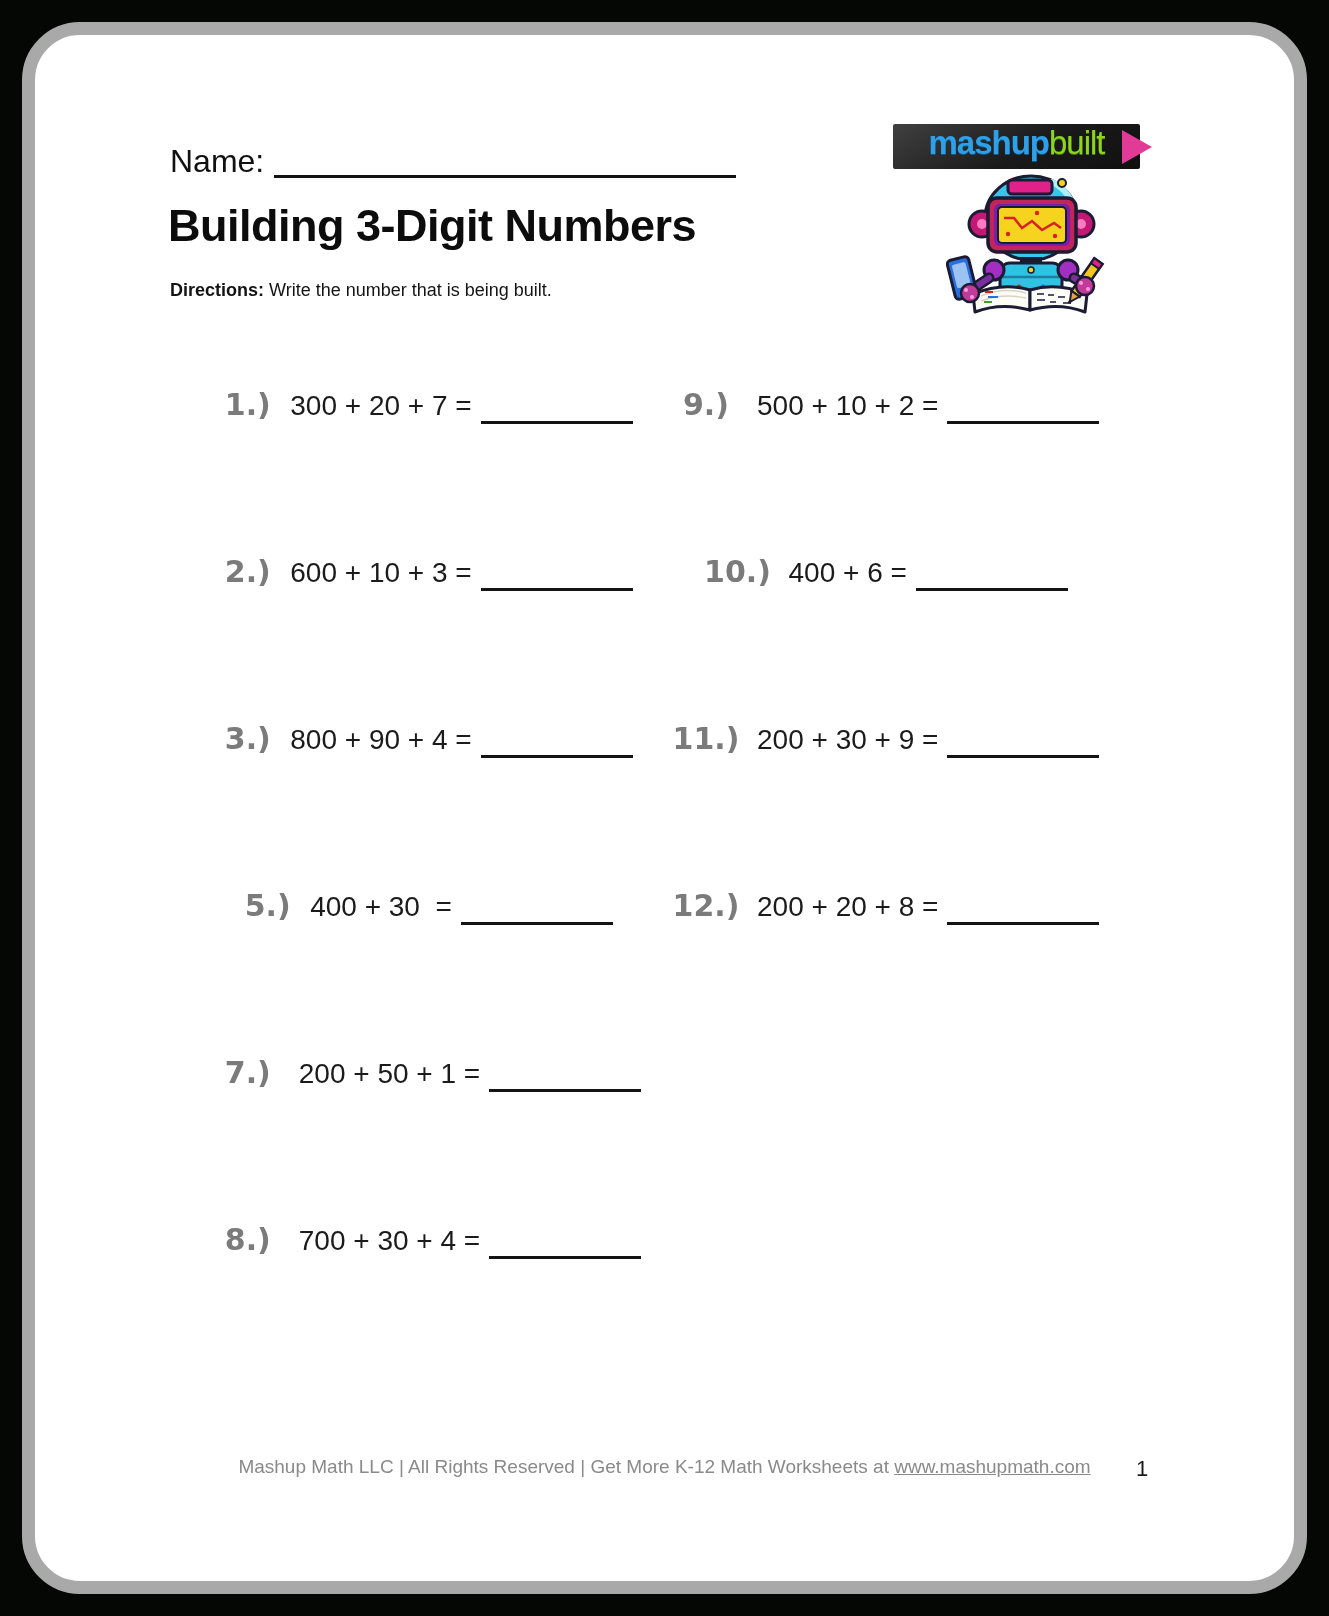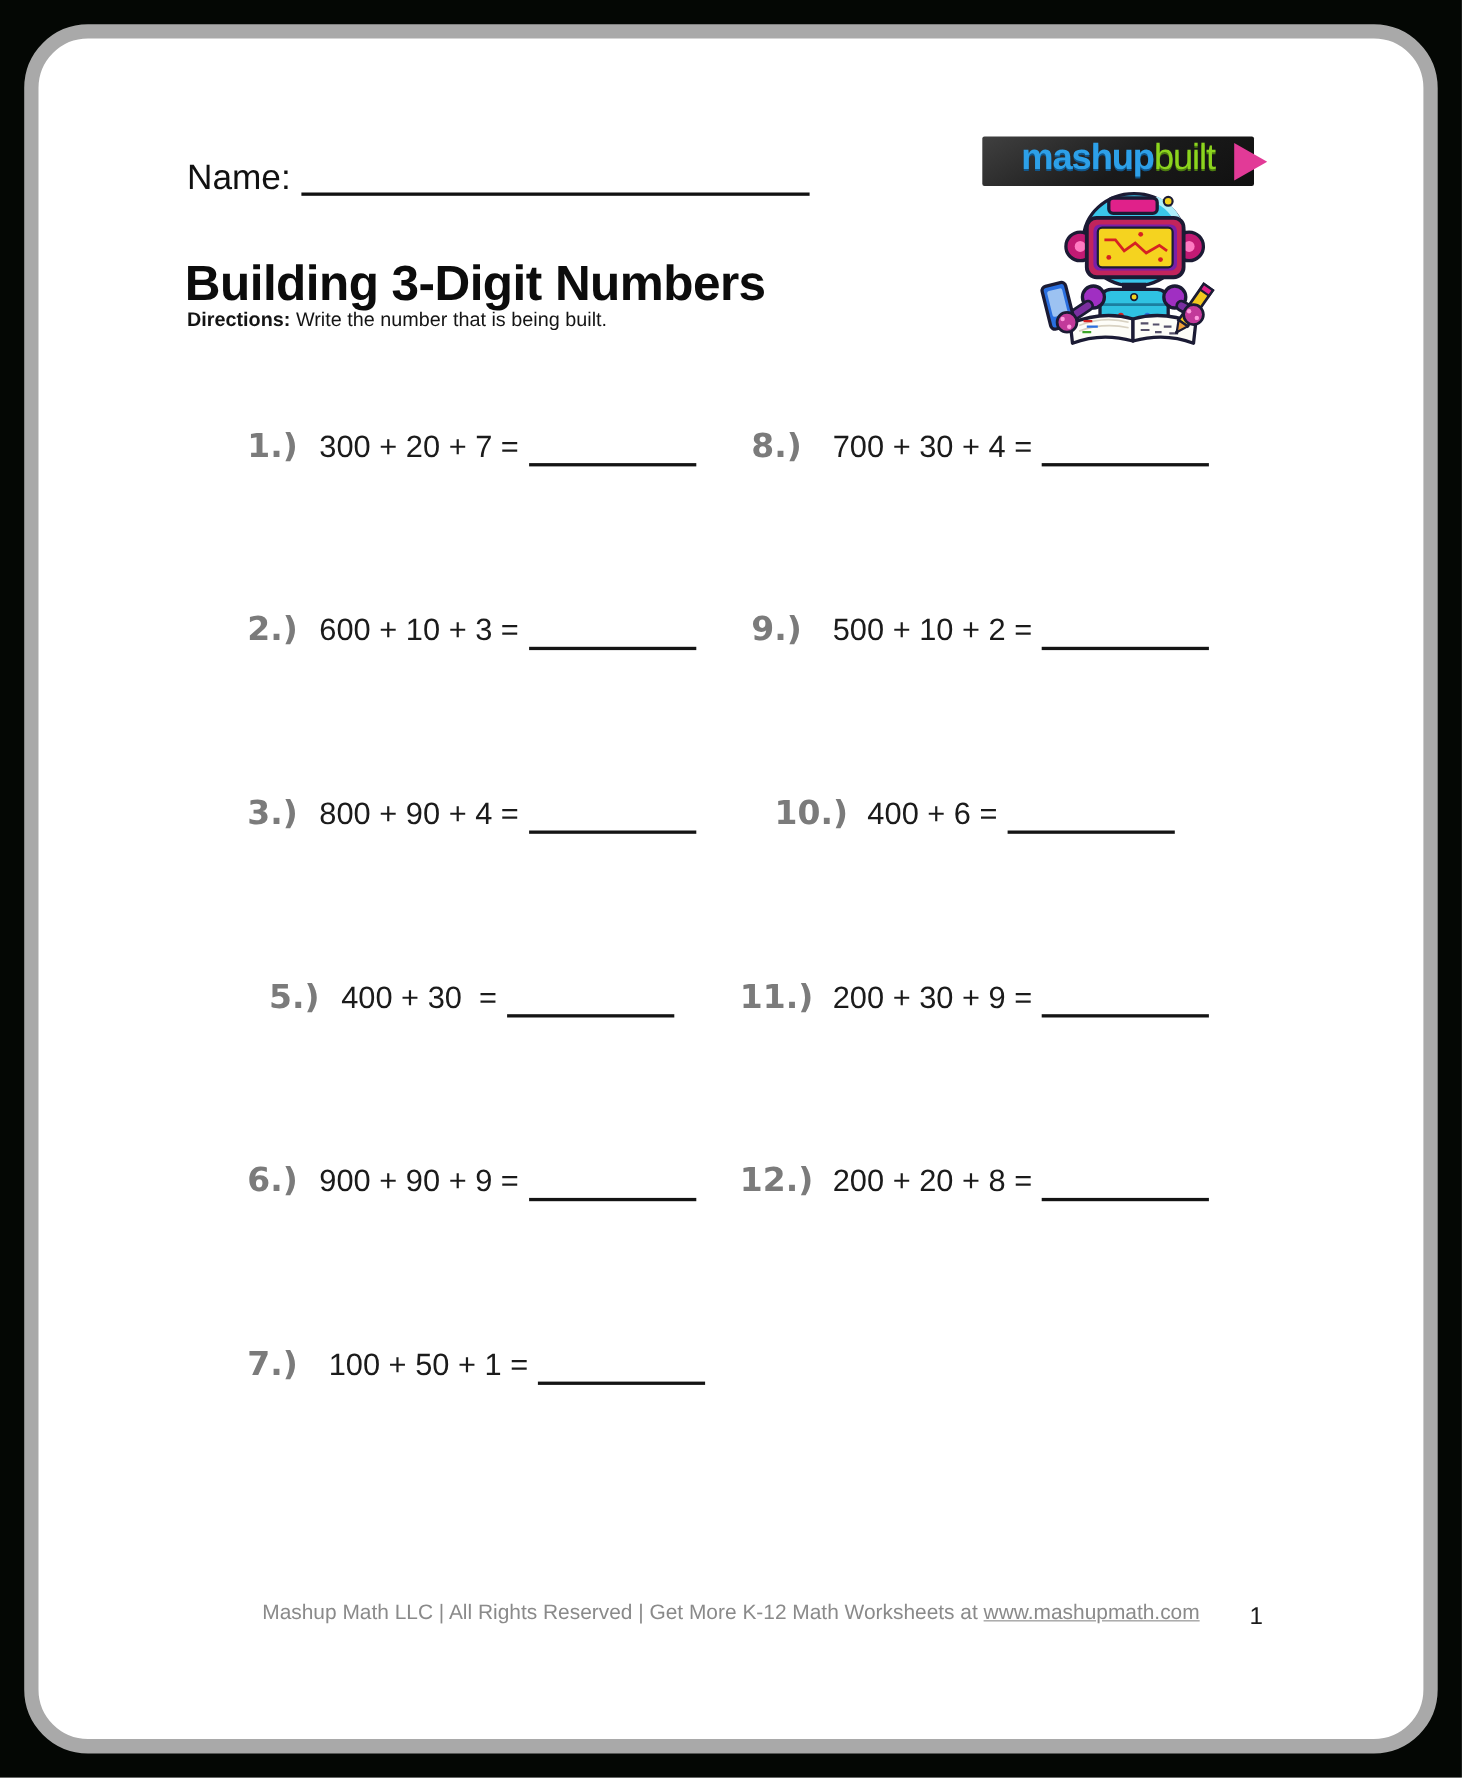--- a/index.html
+++ b/index.html
@@ -24,21 +24,21 @@
     white-space:nowrap;
   }
   .name-line {
     display:inline-block; width:462px; height:0;
     border-bottom:3px solid #111;
     vertical-align:-6px; margin-left:10px;
   }
   .worksheet-title {
     position:absolute; left:168px; top:200px;
     font-size:45px; font-weight:bold; color:#0c0c0c;
-    letter-spacing:-0.5px; white-space:nowrap;margin-top:32px;
+    letter-spacing:-0.5px; white-space:nowrap;
   }
   .directions {
     position:absolute; left:170px; top:278px;
     font-size:18px; line-height:24px; color:#141414;
     white-space:nowrap;
   }
   .directions .dir-label { font-weight:bold; }
   
   .logo-banner {
     position:absolute; left:893px; top:124px;
@@ -190,25 +190,22 @@
   </div>
     <div class="problem col1">
     <span class="num">2.)</span><span class="expr">600 + 10 + 3 =</span><span class="blank"></span>
   </div>
     <div class="problem col1">
     <span class="num">3.)</span><span class="expr">800 + 90 + 4 =</span><span class="blank"></span>
   </div>
     <div class="problem col1">
     <span class="num">5.)</span><span class="expr">400 + 30  =</span><span class="blank"></span>
   </div>
-    <div class="problem col1">
-    <span class="num">6.)</span><span class="expr">900 + 90 + 9 =</span><span class="blank"></span>
-  </div>
-    <div class="problem col2">
-    <span class="num">7.)</span><span class="expr">100 + 50 + 1 =</span><span class="blank"></span>
+    <div class="problem col2">
+    <span class="num">7.)</span><span class="expr">200 + 50 + 1 =</span><span class="blank"></span>
   </div>
     <div class="problem col2">
     <span class="num">8.)</span><span class="expr">700 + 30 + 4 =</span><span class="blank"></span>
   </div>
     <div class="problem col2">
     <span class="num">9.)</span><span class="expr">500 + 10 + 2 =</span><span class="blank"></span>
   </div>
     <div class="problem col2">
     <span class="num">10.)</span><span class="expr">400 + 6 =</span><span class="blank"></span>
   </div>

